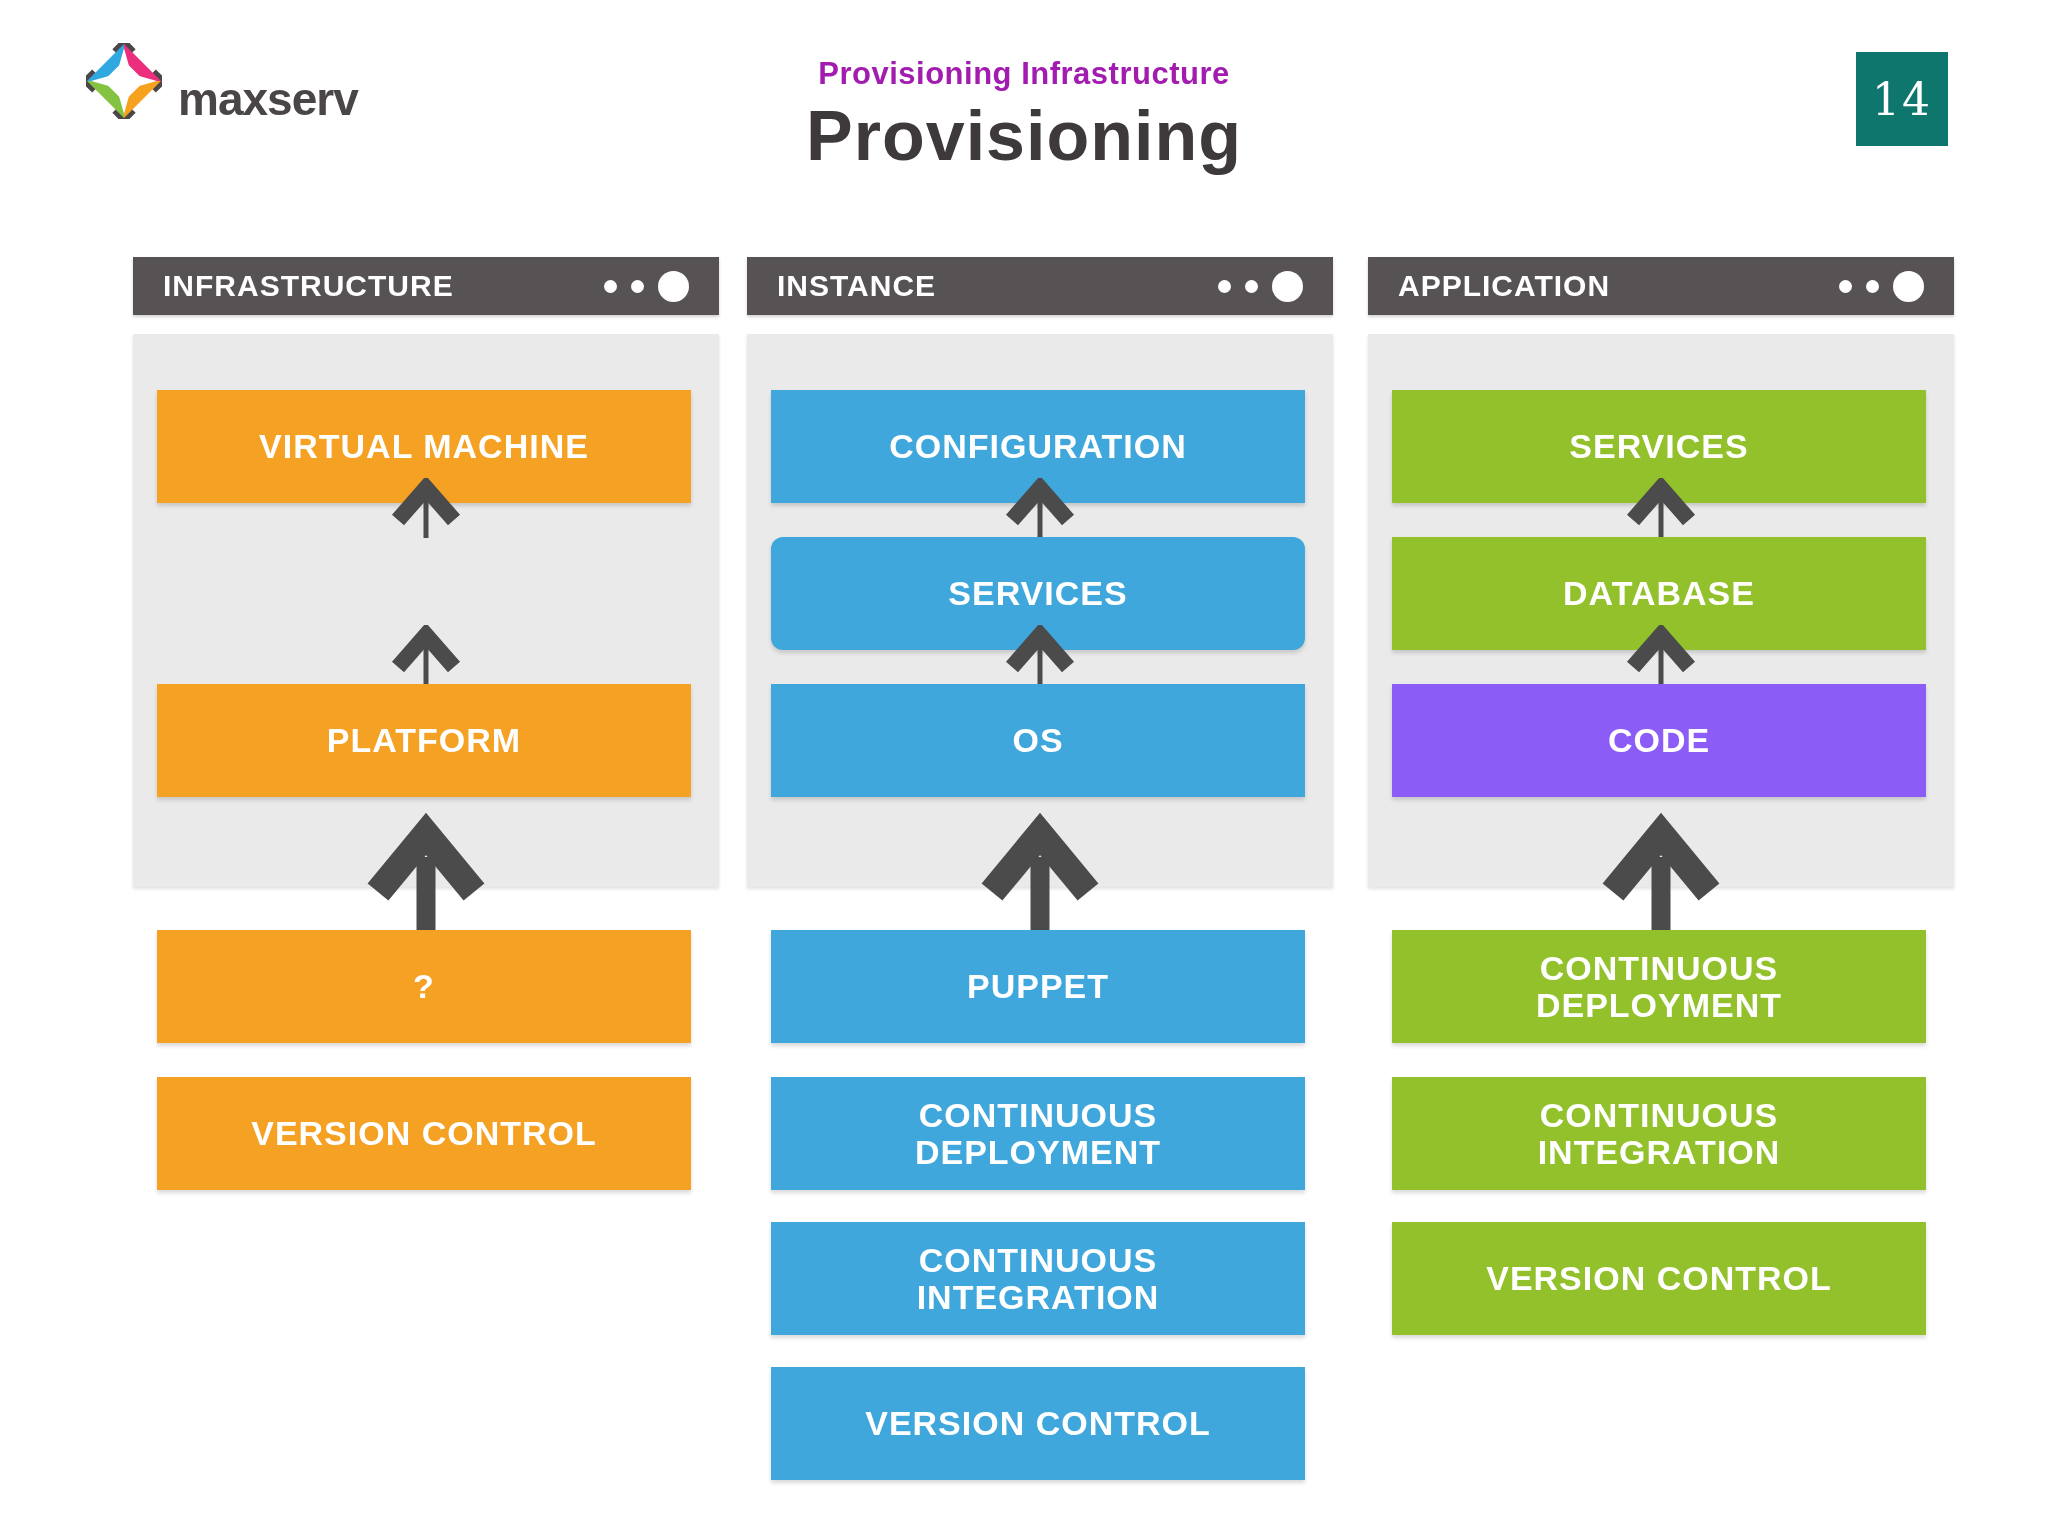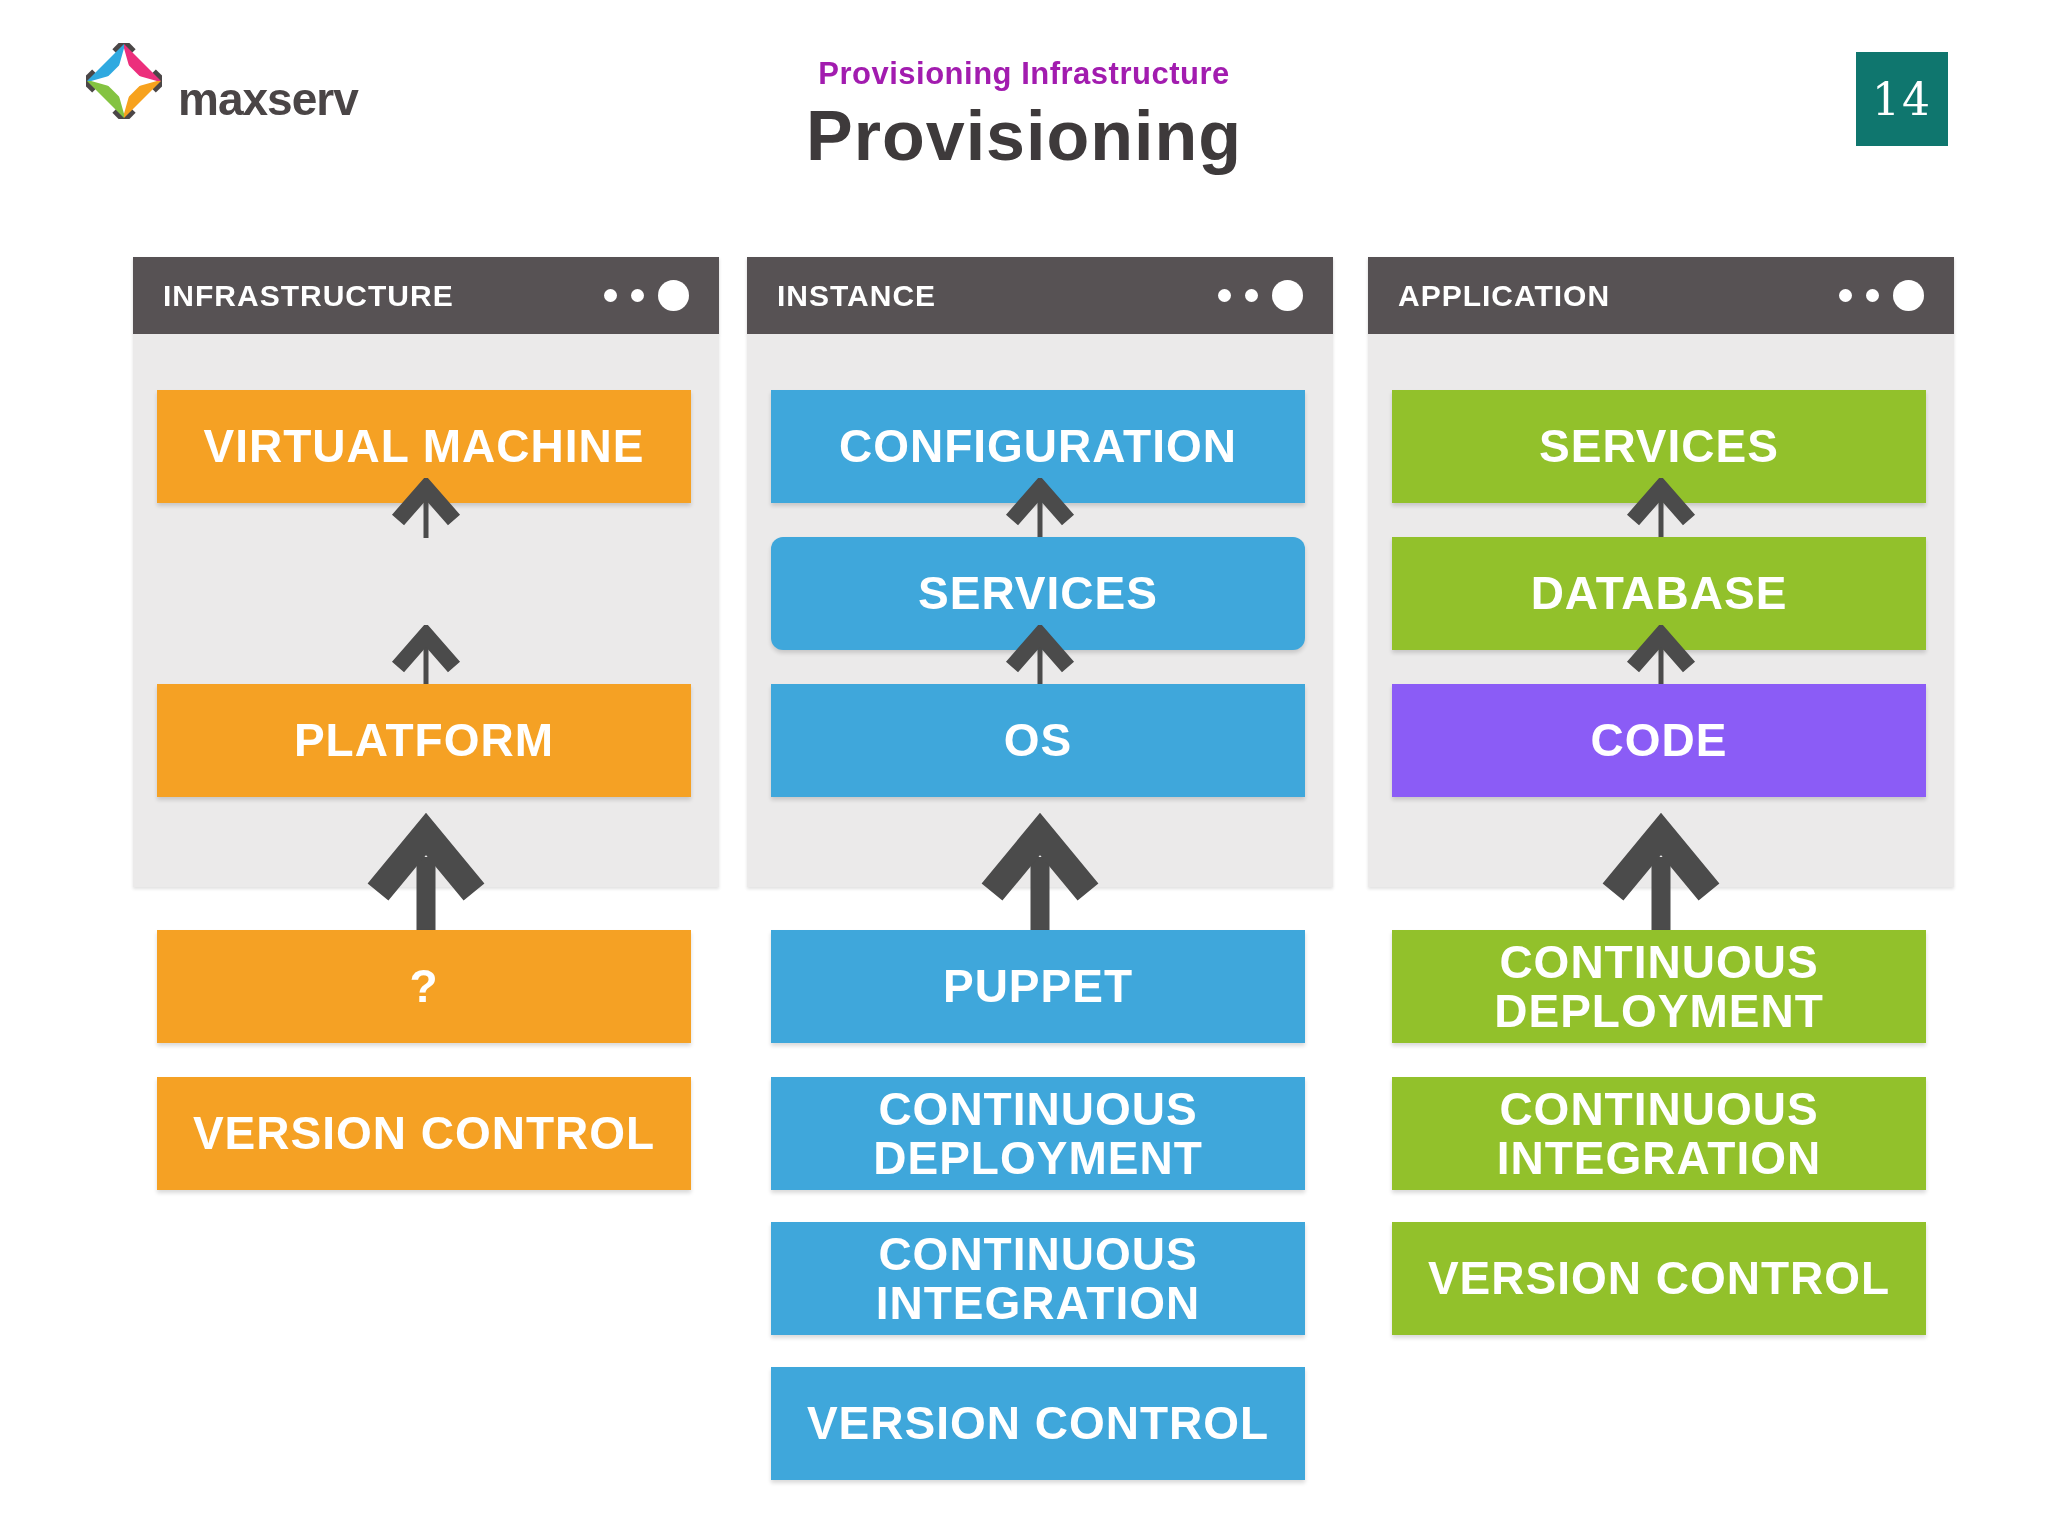--- a/index.html
+++ b/index.html
@@ -13,35 +13,35 @@
           font-size:31px;font-weight:bold;color:#a21caf;letter-spacing:.5px;}
   .big-title{position:absolute;left:0;right:0;top:96px;text-align:center;
              font-size:70px;font-weight:bold;color:#3E3A3B;letter-spacing:1px;}
   .page-num{position:absolute;left:1856px;top:52px;width:92px;height:94px;background:#0f766e;
             display:flex;align-items:center;justify-content:center;color:#fff;
             font-family:"DejaVu Serif",serif;font-size:44px;letter-spacing:2px;}
 
   
   .col{position:absolute;top:0;width:586px;height:1536px;}
   .col.c1{left:133px}.col.c2{left:747px}.col.c3{left:1368px}
-  .panel-header{position:absolute;top:257px;left:0;width:100%;height:77px;background:#575254;
+  .panel-header{position:absolute;top:257px;left:0;width:100%;height:58px;background:#575254;
                 display:flex;align-items:center;justify-content:space-between;
                 padding:16px 30px;box-sizing:border-box;box-shadow:0 2px 3px rgba(0,0,0,.18);}
   .panel-title{color:#fff;font-size:30px;font-weight:bold;letter-spacing:1px;}
   .dots{display:flex;align-items:center;}
   .dot{background:#fff;border-radius:50%;display:inline-block;margin-left:14px;}
   .dot.s{width:13px;height:13px;}
   .dot.l{width:31px;height:31px;}
   .panel-body{position:absolute;top:334px;left:0;width:100%;height:553px;background:#EBEAEA;
               box-shadow:0 2px 3px rgba(0,0,0,.12);}
 
   
   .box{position:absolute;left:24px;width:534px;height:113px;
        display:flex;align-items:center;justify-content:center;text-align:center;
-       color:#fff;font-weight:bold;font-size:46px;letter-spacing:1px;line-height:1.06;
+       color:#fff;font-weight:bold;font-size:34px;letter-spacing:1px;line-height:1.06;
        white-space:pre-line;box-shadow:0 3px 4px rgba(0,0,0,.15);}
   .r1{top:390px}.r2{top:537px}.r3{top:684px}
   .ra{top:930px}.rb{top:1077px}.rc{top:1222px}.rd{top:1367px}
 
   
   .arrow-sm{position:absolute;left:255px;}
   .a1{top:478px}.a2{top:625px}
   .arrow-big{position:absolute;left:223px;top:812px;}
 </style>
 </head>

